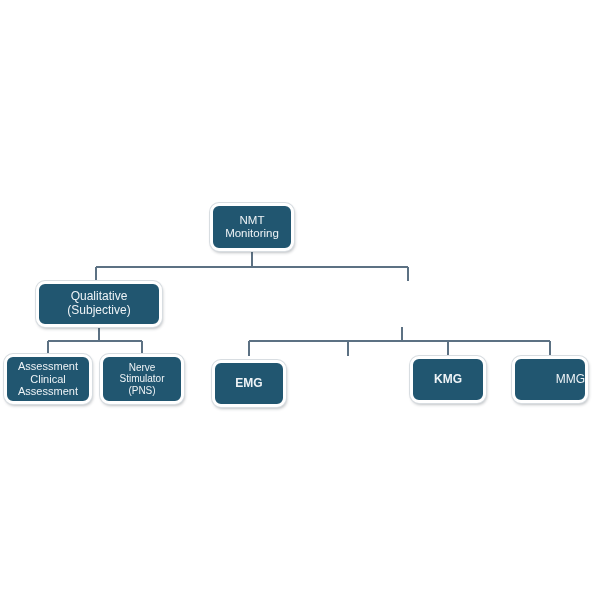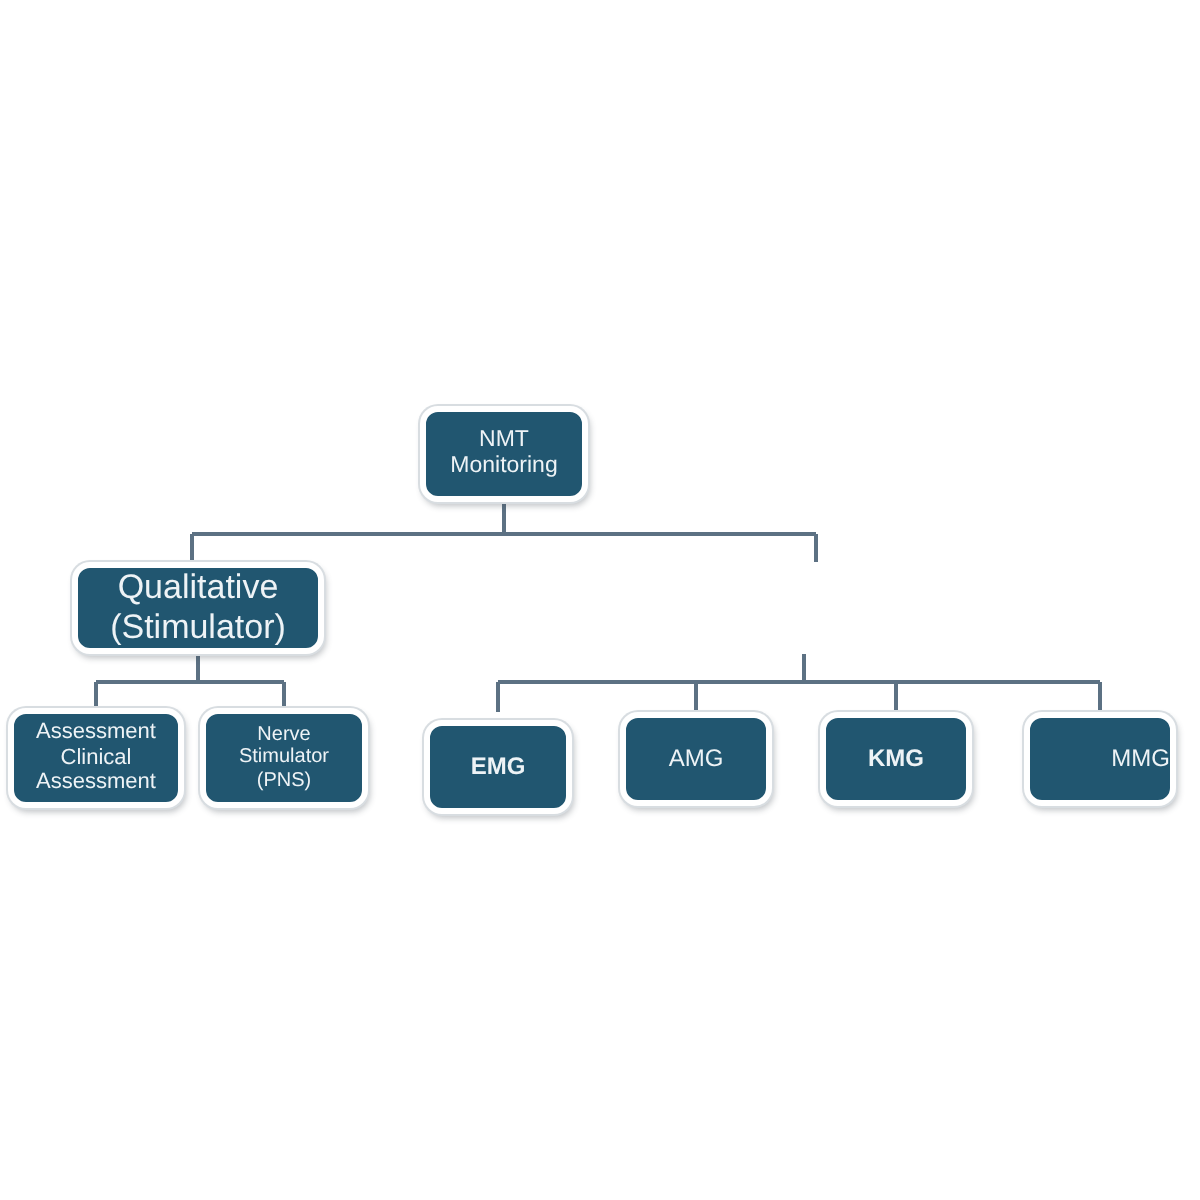--- a/index.html
+++ b/index.html
@@ -55,21 +55,21 @@
     height: 48px;
     font-size: 11.5px;
   }
 
   
   .n-qual {
     left: 36px;
     top: 281px;
     width: 126px;
     height: 46px;
-    font-size: 17px;
+    font-size: 12px;
   }
   .n-quant {
     left: 338px;
     top: 281px;
     width: 128px;
     height: 46px;
     font-size: 11.5px;
   }
 
   
@@ -124,21 +124,21 @@
   <div class="node n-root">
     <span>
       <span>NMT</span>
       <span>Monitoring</span>
     </span>
   </div>
 
   <div class="node n-qual">
     <span>
       <span>Qualitative</span>
-      <span>(Stimulator)</span>
+      <span>(Subjective)</span>
     </span>
   </div>
 
 
   <div class="node n-sca">
     <span>
       <span>Assessment</span>
       <span>Clinical</span>
       <span>Assessment</span>
     </span>
@@ -148,23 +148,20 @@
     <span>
       <span>Nerve</span>
       <span>Stimulator</span>
       <span>(PNS)</span>
     </span>
   </div>
 
   <div class="node n-emg">
     <span>EMG</span>
   </div>
-  <div class="node n-amg">
-    <span>AMG</span>
-  </div>
   <div class="node n-kmg">
     <span>KMG</span>
   </div>
   <div class="node n-mmg">
     <span>MMG</span>
   </div>
 
 </div>
 
 </body></html>

